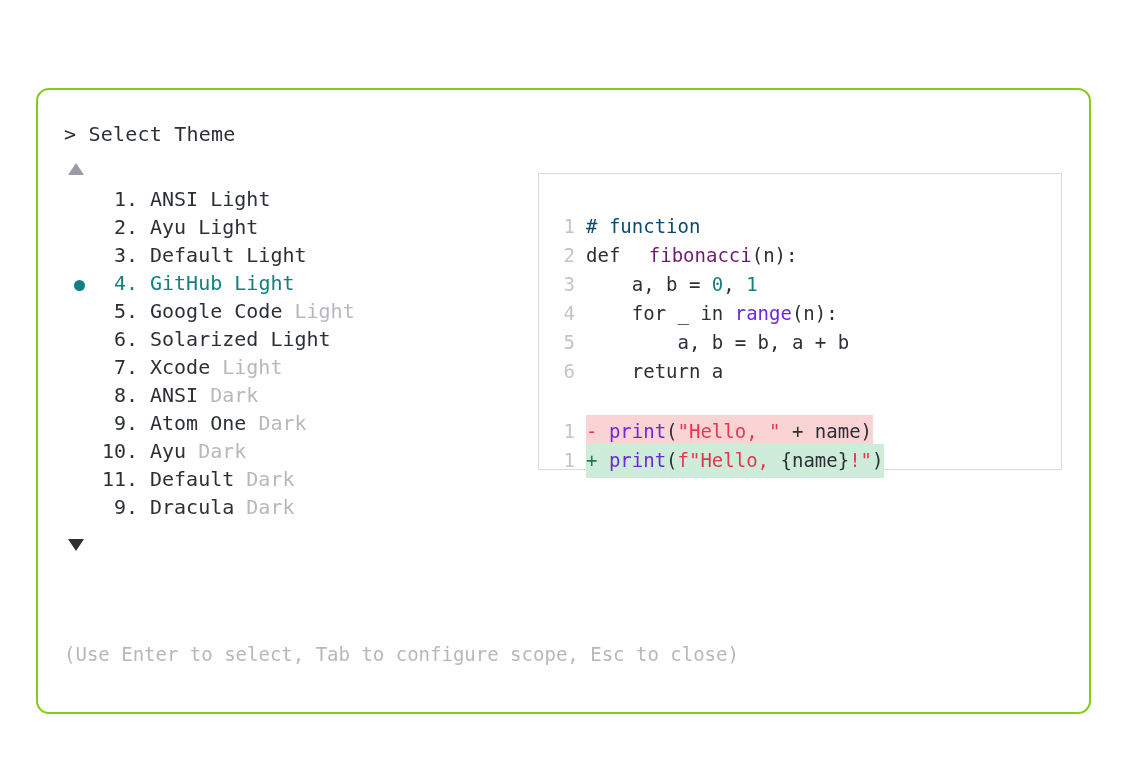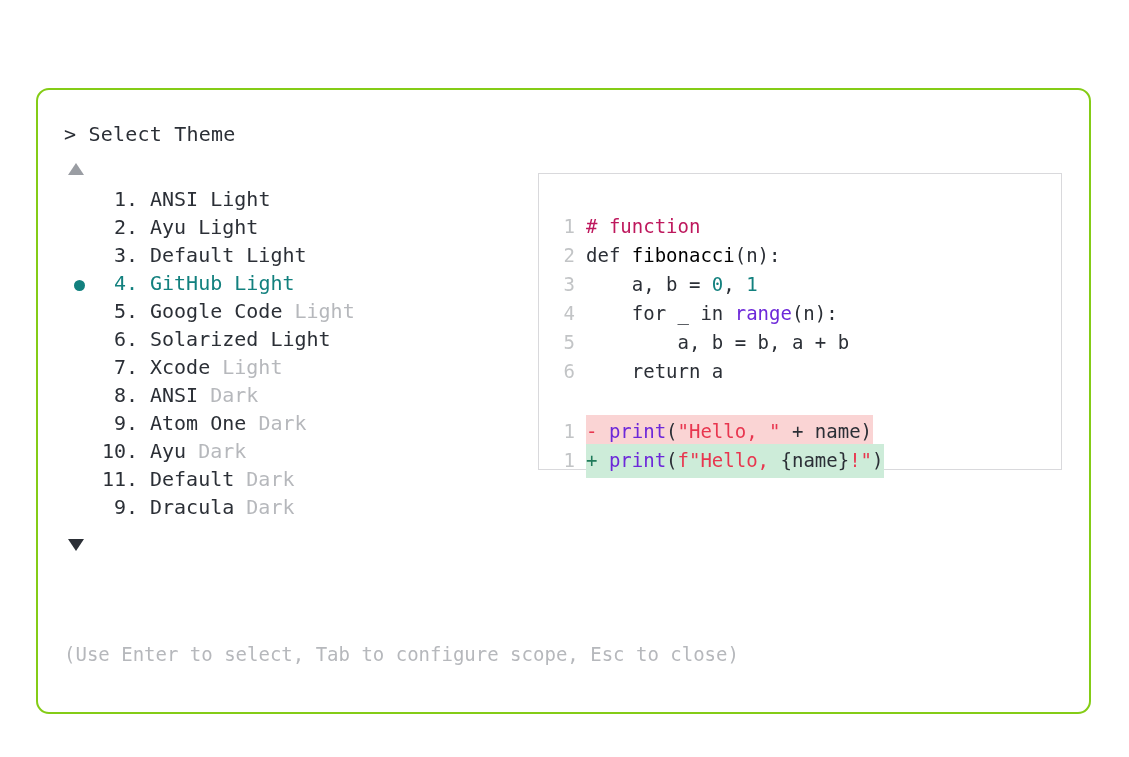--- a/index.html
+++ b/index.html
@@ -175,22 +175,22 @@
   .ln {
     width: 18px;
     flex: 0 0 18px;
     text-align: right;
     color: #c2c4c6;
     margin-right: 11px;
   }
   .code-body { white-space: pre; }
 
   .tok-plain   { color: #2b2f36; }
-  .tok-comment { color: #be185d; }
-  .tok-fn      { color: #000000; }
+  .tok-comment { color: #0c4a6e; }
+  .tok-fn      { color: #701a75; margin-left: 17px; }
   .tok-num     { color: #12807e; }
   .tok-builtin { color: #6d28d9; }
   .tok-str     { color: #e8364f; }
 
   .blank-line { height: 29px; }
 
   .diff-line { display: flex; align-items: baseline; height: 29px; }
   .diff-hl { display: inline-block; padding: 2px 1px 3px 0; }
   .diff-del .diff-hl { background: #fad4d4; }
   .diff-add .diff-hl { background: #cdecd9; }

